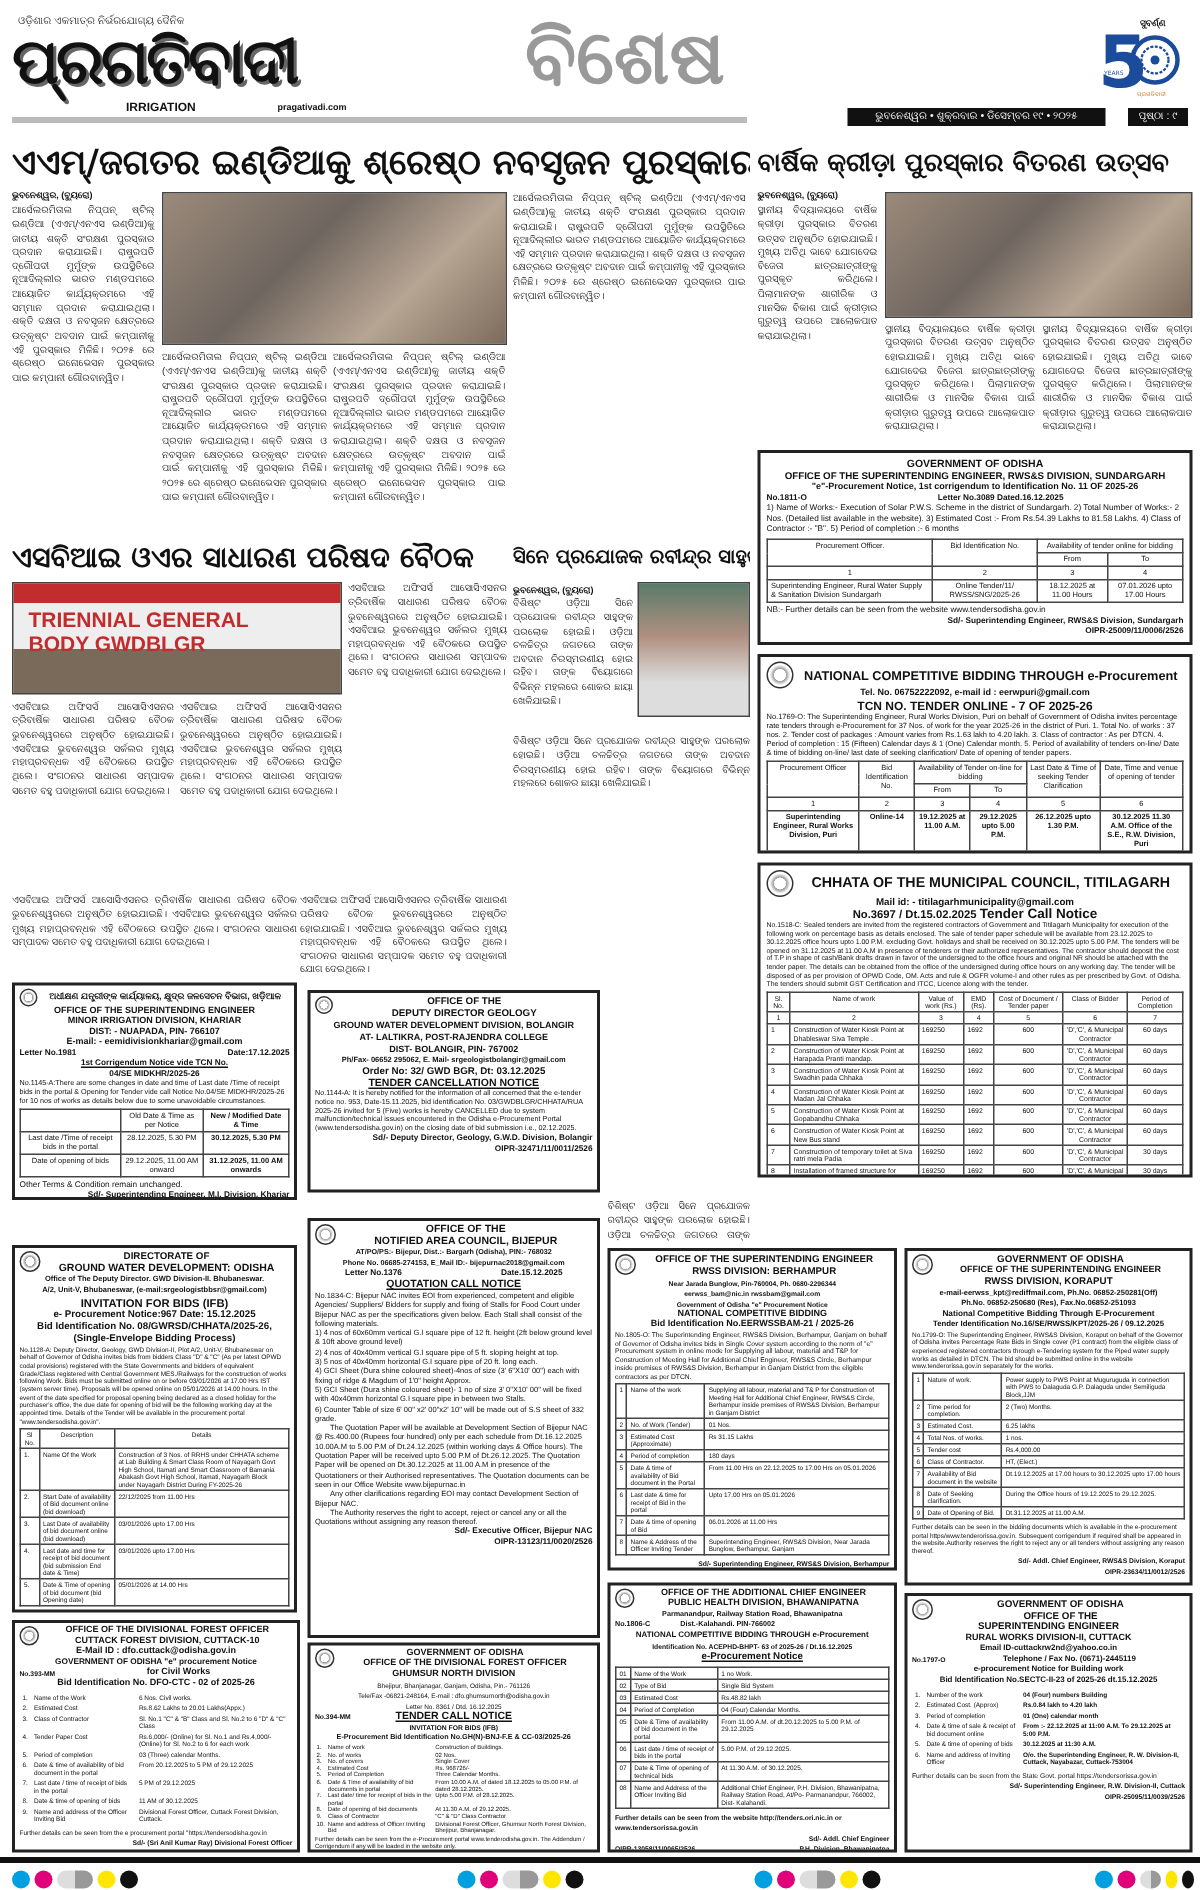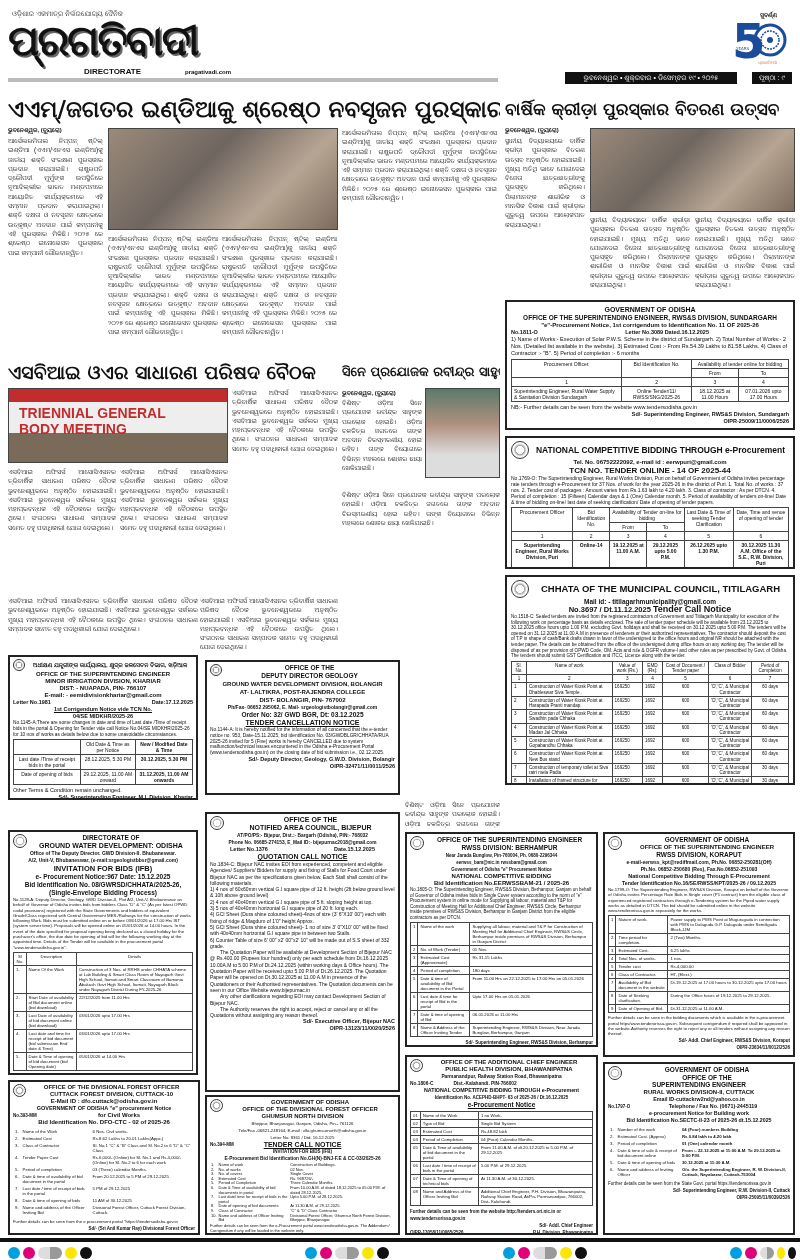--- a/index.html
+++ b/index.html
@@ -33,22 +33,23 @@
 .dot{width:12px;height:12px;border-radius:50%}
 .pill{width:24px;height:12px;border-radius:6px}
 .bottom-bar{left:0;top:1238px;width:800px;height:4px;background:#111}
 </style>
 </head>
 <body>
 
 <div class="abs masthead">
   <div class="abs logo-tag">ଓଡ଼ିଶାର ଏକମାତ୍ର ନିର୍ଭରଯୋଗ୍ୟ ଦୈନିକ</div>
   <div class="abs logo">ପ୍ରଗତିବାଦୀ</div>
-  <div class="abs logo-en">DIRECTORATE</div>
+  <div class="abs logo-en">IRRIGATION</div>
   <div class="abs logo-url">pragativadi.com</div>
+  <div class="abs section-title">ବିଶେଷ</div>
   <div class="abs rule"></div>
   <div class="abs anniv">
     <svg width="60" height="60" viewBox="0 0 60 60">
       <text x="2" y="50" font-size="48" font-weight="bold" fill="#1b4b9b" font-family="DejaVu Sans, sans-serif">5</text>
       <circle cx="40" cy="32" r="15" fill="none" stroke="#1b4b9b" stroke-width="3"></circle>
       <circle cx="40" cy="32" r="9" fill="none" stroke="#1b4b9b" stroke-width="1.5" stroke-dasharray="2 1"></circle>
       <circle cx="40" cy="32" r="3" fill="#1b4b9b"></circle>
       <text x="30" y="9" font-size="6" font-weight="bold" fill="#111" font-family="DejaVu Sans, sans-serif">ସୁବର୍ଣ୍ଣ</text>
       <text x="6" y="42" font-size="4" fill="#1b4b9b" font-family="DejaVu Sans, sans-serif">YEARS</text>
       <text x="28" y="56" font-size="4" fill="#c60" font-family="DejaVu Sans, sans-serif">ପ୍ରଗତିବାଦୀ</text>
@@ -107,39 +108,39 @@
         </tr>
   </tbody>
     </table>
   <div>NB:- Further details can be seen from the website www.tendersodisha.gov.in</div>
   <div class="r">Sd/- Superintending Engineer, RWS&amp;S Division, Sundargarh</div>
   <div class="r">OIPR-25009/11/0006/2526</div>
 </div>
 
 <div class="abs headline" style="left:8px;top:358px;width:330px;height:28px;font-size:19px;line-height:28px">ଏସବିଆଇ ଓଏର ସାଧାରଣ ପରିଷଦ ବୈଠକ</div>
 <div class="abs photo" style="left:8px;top:388px;width:220px;height:75px;background:linear-gradient(180deg,#c32c2c 0,#c32c2c 18%,#eee 18%,#eee 60%,#7a6a5a 60%)">
-  <div style="font-size:14px;font-weight:bold;color:#c32c2c;padding:16px 0 0 10px;line-height:16px;width:180px">TRIENNIAL GENERAL BODY MEETING</div>
+  <div style="font-size:14px;font-weight:bold;color:#c32c2c;padding:16px 0 0 10px;line-height:16px;width:180px">TRIENNIAL GENERAL BODY GWDBLGR</div>
 </div>
 <div class="abs col-text" style="left:8px;top:467px;width:108px;height:125px">ଏସବିଆଇ ଅଫିସର୍ସ ଆସୋସିଏସନର ତ୍ରିବାର୍ଷିକ ସାଧାରଣ ପରିଷଦ ବୈଠକ ଭୁବନେଶ୍ୱରରେ ଅନୁଷ୍ଠିତ ହୋଇଯାଇଛି। ଏସବିଆଇ ଭୁବନେଶ୍ୱର ସର୍କଲର ମୁଖ୍ୟ ମହାପ୍ରବନ୍ଧକ ଏହି ବୈଠକରେ ଉପସ୍ଥିତ ଥିଲେ। ସଂଗଠନର ସାଧାରଣ ସମ୍ପାଦକ ସମେତ ବହୁ ପଦାଧିକାରୀ ଯୋଗ ଦେଇଥିଲେ।</div>
 <div class="abs col-text" style="left:120px;top:467px;width:108px;height:125px">ଏସବିଆଇ ଅଫିସର୍ସ ଆସୋସିଏସନର ତ୍ରିବାର୍ଷିକ ସାଧାରଣ ପରିଷଦ ବୈଠକ ଭୁବନେଶ୍ୱରରେ ଅନୁଷ୍ଠିତ ହୋଇଯାଇଛି। ଏସବିଆଇ ଭୁବନେଶ୍ୱର ସର୍କଲର ମୁଖ୍ୟ ମହାପ୍ରବନ୍ଧକ ଏହି ବୈଠକରେ ଉପସ୍ଥିତ ଥିଲେ। ସଂଗଠନର ସାଧାରଣ ସମ୍ପାଦକ ସମେତ ବହୁ ପଦାଧିକାରୀ ଯୋଗ ଦେଇଥିଲେ।</div>
 <div class="abs col-text" style="left:232px;top:388px;width:106px;height:305px">ଏସବିଆଇ ଅଫିସର୍ସ ଆସୋସିଏସନର ତ୍ରିବାର୍ଷିକ ସାଧାରଣ ପରିଷଦ ବୈଠକ ଭୁବନେଶ୍ୱରରେ ଅନୁଷ୍ଠିତ ହୋଇଯାଇଛି। ଏସବିଆଇ ଭୁବନେଶ୍ୱର ସର୍କଲର ମୁଖ୍ୟ ମହାପ୍ରବନ୍ଧକ ଏହି ବୈଠକରେ ଉପସ୍ଥିତ ଥିଲେ। ସଂଗଠନର ସାଧାରଣ ସମ୍ପାଦକ ସମେତ ବହୁ ପଦାଧିକାରୀ ଯୋଗ ଦେଇଥିଲେ।</div>
 
 <div class="abs headline" style="left:342px;top:358px;width:158px;height:28px;font-size:13px;line-height:28px">ସିନେ ପ୍ରଯୋଜକ ରବୀନ୍ଦ୍ର ସାହୁଙ୍କ ପରଲୋକ</div>
 <div class="abs" style="left:342px;top:390px;width:80px;height:8px;font-size:6px;font-weight:bold">ଭୁବନେଶ୍ୱର, (ବ୍ୟୁରୋ)</div>
 <div class="abs col-text" style="left:342px;top:398px;width:80px;height:90px">ବିଶିଷ୍ଟ ଓଡ଼ିଆ ସିନେ ପ୍ରଯୋଜକ ରବୀନ୍ଦ୍ର ସାହୁଙ୍କ ପରଲୋକ ହୋଇଛି। ଓଡ଼ିଆ ଚଳଚ୍ଚିତ୍ର ଜଗତରେ ତାଙ୍କ ଅବଦାନ ଚିରସ୍ମରଣୀୟ ହୋଇ ରହିବ। ତାଙ୍କ ବିୟୋଗରେ ବିଭିନ୍ନ ମହଲରେ ଶୋକର ଛାୟା ଖେଳିଯାଇଛି।</div>
 <div class="abs photo" style="left:425px;top:388px;width:75px;height:90px;background:linear-gradient(180deg,#5a7a6a,#b09080 40%,#ddd 75%)"></div>
 <div class="abs col-text" style="left:342px;top:490px;width:158px;height:305px">ବିଶିଷ୍ଟ ଓଡ଼ିଆ ସିନେ ପ୍ରଯୋଜକ ରବୀନ୍ଦ୍ର ସାହୁଙ୍କ ପରଲୋକ ହୋଇଛି। ଓଡ଼ିଆ ଚଳଚ୍ଚିତ୍ର ଜଗତରେ ତାଙ୍କ ଅବଦାନ ଚିରସ୍ମରଣୀୟ ହୋଇ ରହିବ। ତାଙ୍କ ବିୟୋଗରେ ବିଭିନ୍ନ ମହଲରେ ଶୋକର ଛାୟା ଖେଳିଯାଇଛି।</div>
 
 <div class="abs ad" style="left:505px;top:436px;width:290px;height:133px">
   <div style="display:flex;gap:3px;align-items:center">
       <span class="seal"></span>
       <h3 style="flex:1;font-size:8.5px">NATIONAL COMPETITIVE BIDDING THROUGH e-Procurement</h3>
     </div>
   <div class="c b" style="font-size:6px">Tel. No. 06752222092, e-mail id : eerwpuri@gmail.com</div>
-  <h4 style="font-size:8px">TCN NO. TENDER ONLINE - 14 OF 2025-44</h4>
+  <h4 style="font-size:8px">TCN NO. TENDER ONLINE - 7 OF 2025-26</h4>
   <div style="font-size:5px;line-height:6px">No.1769-O: The Superintending Engineer, Rural Works Division, Puri on behalf of Government of Odisha invites percentage rate tenders through e-Procurement for 37 Nos. of work for the year 2025-26 in the district of Puri. 1. Total No. of works : 37 nos. 2. Tender cost of packages : Amount varies from Rs.1.63 lakh to 4.20 lakh. 3. Class of contractor : As per DTCN. 4. Period of completion : 15 (Fifteen) Calendar days &amp; 1 (One) Calendar month. 5. Period of availability of tenders on-line/ Date &amp; time of bidding on-line/ last date of seeking clarification/ Date of opening of tender papers.</div>
   <table>
     <tbody>
         <tr>
           <th rowspan="2">Procurement Officer</th>
           <th rowspan="2">Bid Identification No.</th>
           <th colspan="2">Availability of Tender on-line for bidding</th>
           <th rowspan="2">Last Date &amp; Time of seeking Tender Clarification</th>
           <th rowspan="2">Date, Time and venue of opening of tender</th>
         </tr>
@@ -167,21 +168,21 @@
     </table>
 
 </div>
 
 <div class="abs ad" style="left:505px;top:575px;width:290px;height:210px">
   <div style="display:flex;gap:3px;align-items:center">
       <span class="seal"></span>
       <h3 style="flex:1;font-size:9.5px">CHHATA OF THE MUNICIPAL COUNCIL, TITILAGARH</h3>
     </div>
   <div class="c b" style="font-size:6.5px">Mail id: - titilagarhmunicipality@gmail.com</div>
-  <div class="c b" style="font-size:7.5px;line-height:9px"><span>No.3697 / Dt.11.12.2025</span> <span style="font-size:9px">Tender Call Notice</span></div>
+  <div class="c b" style="font-size:7.5px;line-height:9px"><span>No.3697 / Dt.15.02.2025</span> <span style="font-size:9px">Tender Call Notice</span></div>
   <div style="font-size:4.6px;line-height:5.6px">No.1518-C: Sealed tenders are invited from the registered contractors of Government and Titilagarh Municipality for execution of the following work on percentage basis as details enclosed. The sale of tender paper schedule will be available from 23.12.2025 to 30.12.2025 office hours upto 1.00 P.M. excluding Govt. holidays and shall be received on 30.12.2025 upto 5.00 P.M. The tenders will be opened on 31.12.2025 at 11.00 A.M in presence of tenderers or their authorized representatives. The contractor should deposit the cost of T.P in shape of cash/Bank drafts drawn in favor of the undersigned to the office hours and original NR should be attached with the tender paper. The details can be obtained from the office of the undersigned during office hours on any working day. The tender will be disposed of as per provision of OPWD Code, OM. Acts and rule &amp; OGFR volume-I and other rules as per prescribed by Govt. of Odisha. The tenders should submit GST Certification and ITCC, Licence along with the tender.</div>
   <table style="font-size:4.6px;line-height:5.2px">
     <tbody>
         <tr>
           <th>Sl. No.</th>
           <th>Name of work</th>
           <th>Value of work (Rs.)</th>
           <th>EMD (Rs).</th>
           <th>Cost of Document / Tender paper</th>
           <th>Class of Bidder</th>

